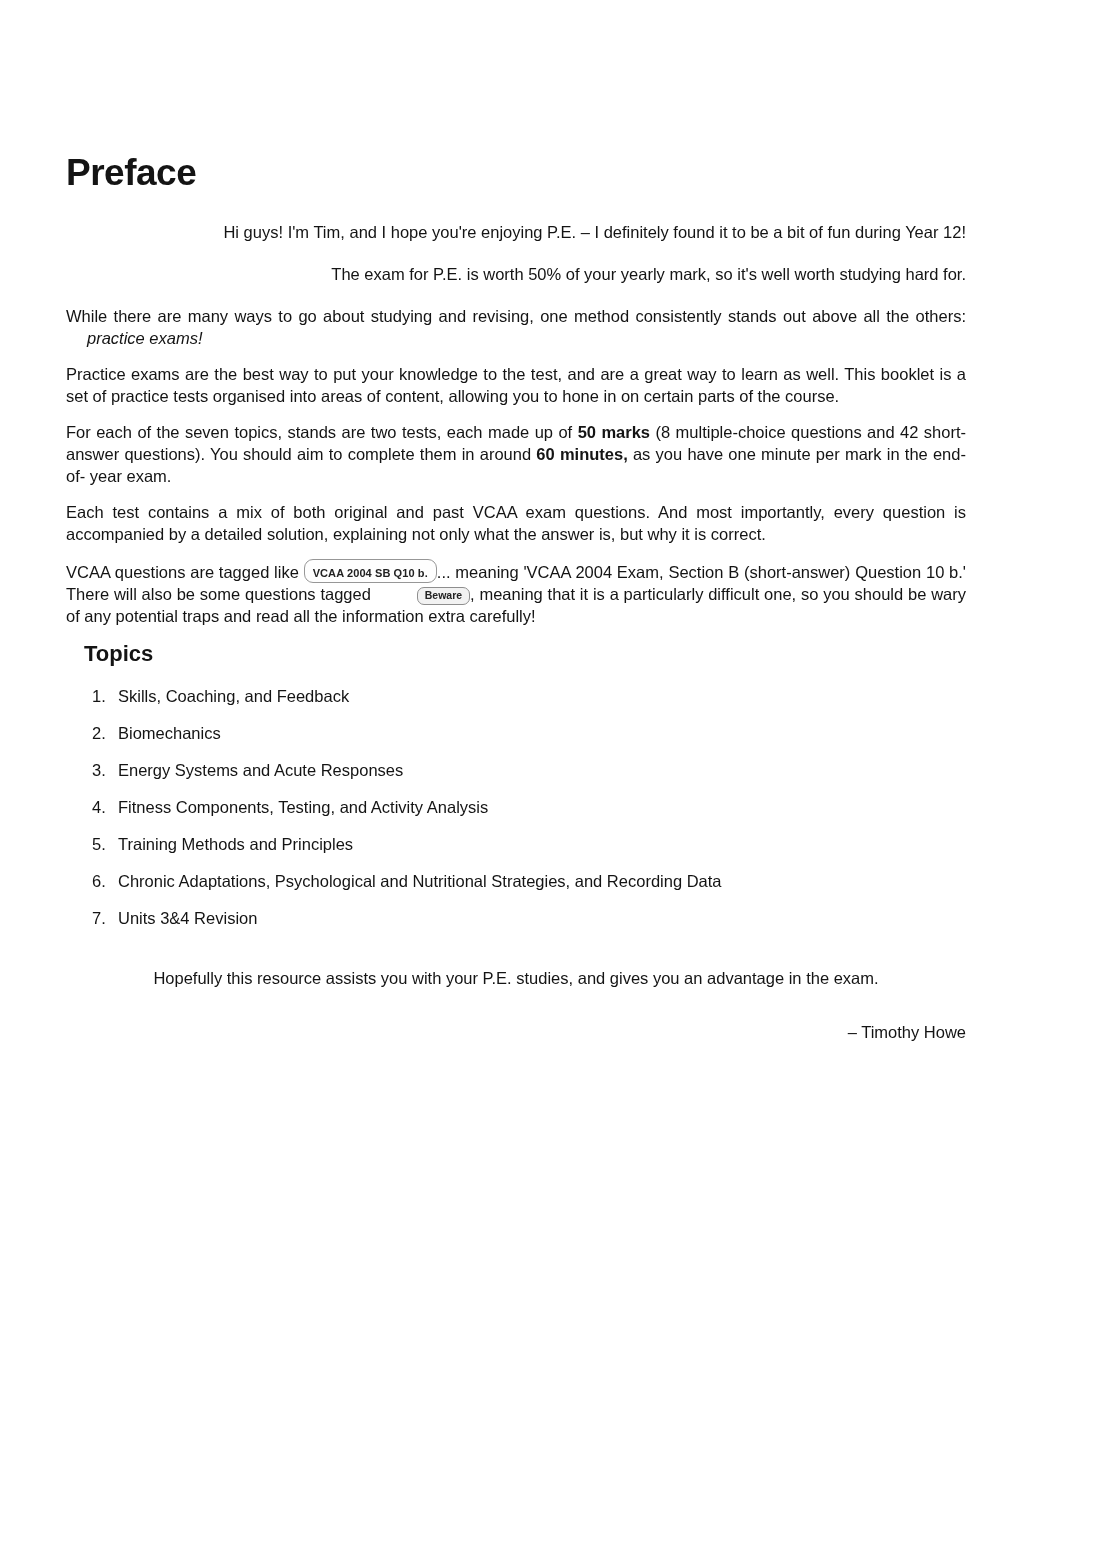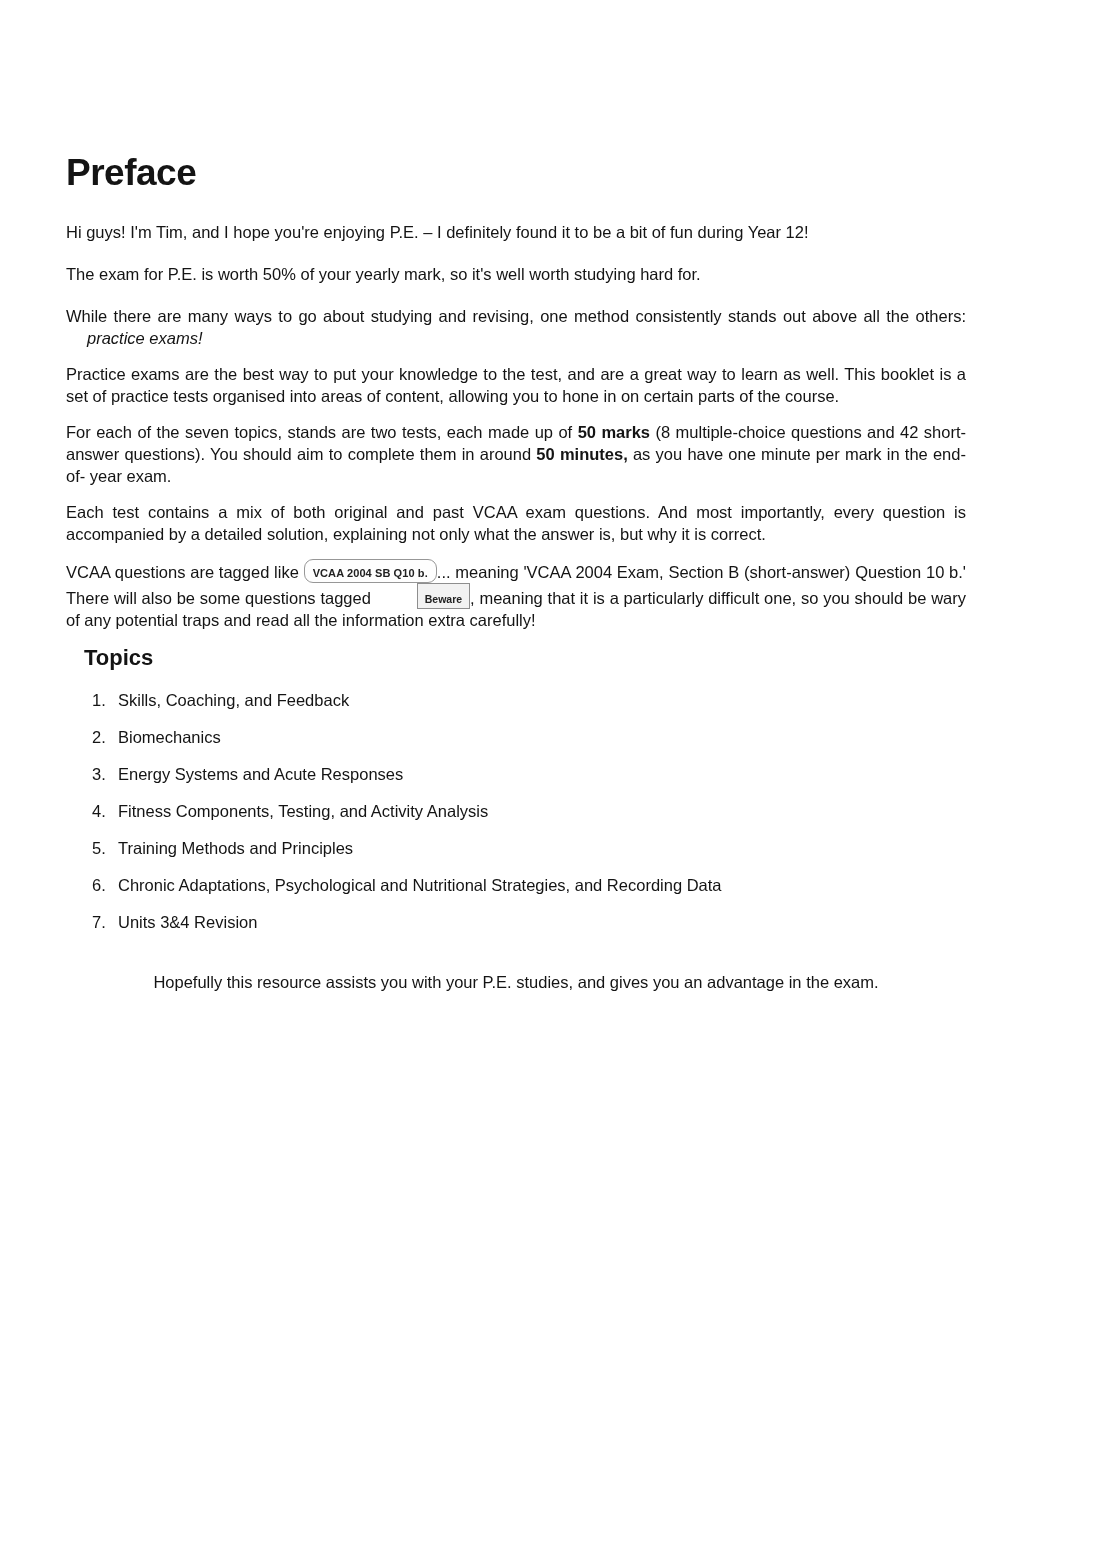--- a/index.html
+++ b/index.html
@@ -29,21 +29,21 @@
     letter-spacing: -0.5px;
     margin: 0 0 27px 0;
   }
   .para {
     font-size: 16.5px;
     line-height: 22px;
     text-align: justify;
     margin: 0 0 14px 0;
   }
   .para.single {
-    text-align: left;
+    text-align: right;
     margin-bottom: 20px;
   }
   .para .em {
     font-style: italic;
     margin-left: 21px;
   }
   .para .strong {
     font-weight: bold;
   }
   .tag-badge {
@@ -61,22 +61,22 @@
     letter-spacing: 0.1px;
   }
   .beware-badge {
     display: inline-block;
     font-size: 10.5px;
     font-weight: bold;
     line-height: 13px;
     color: #222;
     background: #f2f2f2;
     border: 1.5px solid #8e8e8e;
-    border-radius: 0;
-    padding: 9px 7px 2px 7px;
+    border-radius: 7px;
+    padding: 1px 7px 2px 7px;
     white-space: nowrap;
     vertical-align: 1px;
     margin-left: 41px;
   }
   .section-heading {
     font-size: 22px;
     font-weight: bold;
     line-height: 26px;
     margin: 4px 0 18px 18px;
   }
@@ -120,21 +120,21 @@
     <h1 class="doc-title">Preface</h1>
 
     <p class="para single"><span>Hi guys! I'm Tim, and I hope you're enjoying P.E. – I definitely found it to be a bit of fun during Year 12!</span></p>
 
     <p class="para single"><span>The exam for P.E. is worth 50% of your yearly mark, so it's well worth studying hard for.</span></p>
 
     <p class="para"><span>While there are many ways to go about studying and revising, one method consistently stands out above all the others: </span><span class="em">practice exams!</span></p>
 
     <p class="para"><span>Practice exams are the best way to put your knowledge to the test, and are a great way to learn as well. This booklet is a set of practice tests organised into areas of content, allowing you to hone in on certain parts of the course.</span></p>
 
-    <p class="para"><span>For each of the seven topics, stands are two tests, each made up of </span><span class="strong">50 marks</span><span> (8 multiple-choice questions and 42 short-answer questions). You should aim to complete them in around </span><span class="strong">50 minutes,</span><span> as you have one minute per mark in the end-of- year exam.</span></p>
+    <p class="para"><span>For each of the seven topics, stands are two tests, each made up of </span><span class="strong">50 marks</span><span> (8 multiple-choice questions and 42 short-answer questions). You should aim to complete them in around </span><span class="strong">60 minutes,</span><span> as you have one minute per mark in the end-of- year exam.</span></p>
 
     <p class="para"><span>Each test contains a mix of both original and past VCAA exam questions. And most importantly, every question is accompanied by a detailed solution, explaining not only what the answer is, but why it is correct.</span></p>
 
     <p class="para"><span>VCAA questions are tagged like </span><span class="tag-badge">VCAA 2004 SB Q10 b.</span><span>... meaning 'VCAA 2004 Exam, Section B (short-answer) Question 10 b.' There will also be some questions tagged </span><span class="beware-badge">Beware</span><span>, meaning that it is a particularly difficult one, so you should be wary of any potential traps and read all the information extra carefully!</span></p>
 
     <h2 class="section-heading">Topics</h2>
 
     <div class="topic-list">
       <div class="topic-item">
         <span class="topic-number">1.</span>
@@ -161,15 +161,16 @@
         <span class="topic-label">Chronic Adaptations, Psychological and Nutritional Strategies, and Recording Data</span>
       </div>
       <div class="topic-item">
         <span class="topic-number">7.</span>
         <span class="topic-label">Units 3&amp;4 Revision</span>
       </div>
     </div>
 
     <p class="closing">Hopefully this resource assists you with your P.E. studies, and gives you an advantage in the exam.</p>
 
+    <p class="signature">– Timothy Howe</p>
 
   </div>
 </div>
 
 </body></html>

